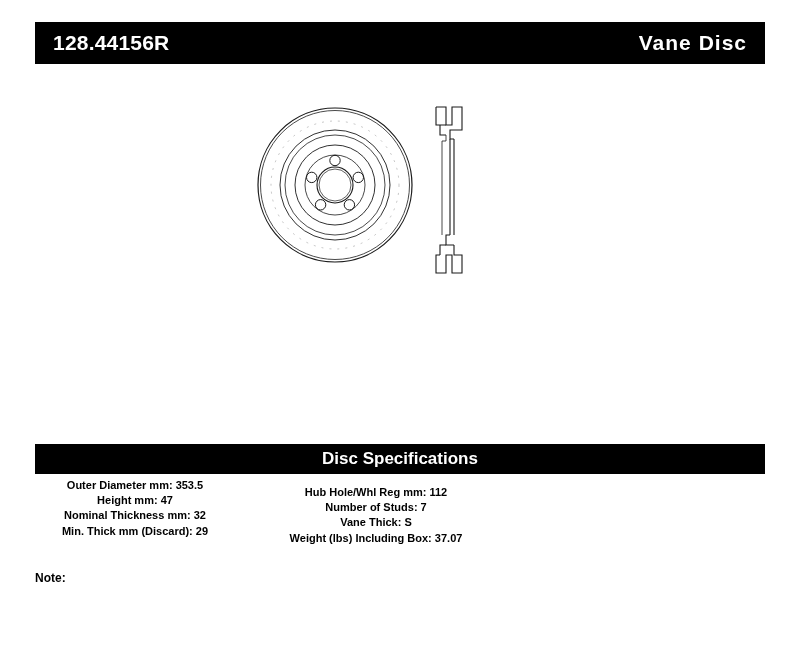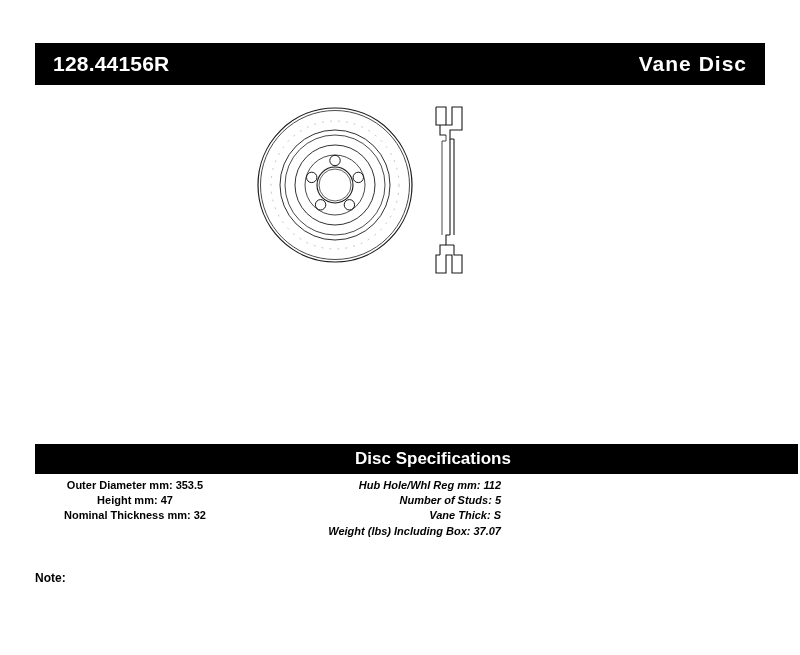--- a/index.html
+++ b/index.html
@@ -22,21 +22,20 @@
     left: 35px;
     top: 22px;
     width: 730px;
     height: 42px;
     background: #000000;
     display: flex;
     align-items: center;
     justify-content: space-between;
     padding: 0 18px;
     box-sizing: border-box;
-    margin-top: 21px;
   }
   .part-number {
     color: #ffffff;
     font-size: 21px;
     font-weight: bold;
     letter-spacing: 0.2px;
   }
   .product-type {
     color: #ffffff;
     font-size: 21px;
@@ -62,21 +61,20 @@
   .spec-title-bar {
     position: absolute;
     left: 35px;
     top: 444px;
     width: 730px;
     height: 30px;
     background: #000000;
     display: flex;
     align-items: center;
     justify-content: center;
-    padding-left: 33px;
   }
   .spec-title {
     color: #ffffff;
     font-size: 17px;
     font-weight: bold;
   }
 
   
   .spec-body {
     position: absolute;
@@ -92,24 +90,23 @@
     line-height: 15.2px;
   }
   .col-left {
     left: 0px;
     top: 0px;
     width: 200px;
     text-align: center;
   }
   .col-mid {
     left: 216px;
-    top: 0px;
+    top: 7px;
     width: 250px;
-    text-align: right;
-    font-style: italic;
+    text-align: center;
   }
   .col-right {
     left: 510px;
     top: 0px;
     width: 220px;
     text-align: left;
   }
   .spec-line {
     white-space: nowrap;
   }
@@ -186,25 +183,26 @@
 <div class="spec-title-bar">
   <div class="spec-title">Disc Specifications</div>
 </div>
 
 <div class="spec-body">
 
   <div class="spec-col col-left">
     <div class="spec-line">Outer Diameter mm: 353.5</div>
     <div class="spec-line">Height mm: 47</div>
     <div class="spec-line">Nominal Thickness mm: 32</div>
+    <div class="spec-line">Min. Thick mm (Discard): 29</div>
   </div>
 
   <div class="spec-col col-mid">
     <div class="spec-line">Hub Hole/Whl Reg mm: 112</div>
-    <div class="spec-line">Number of Studs: 5</div>
+    <div class="spec-line">Number of Studs: 7</div>
     <div class="spec-line">Vane Thick: S</div>
     <div class="spec-line">Weight (lbs) Including Box: 37.07</div>
   </div>
 
 
 </div>
 
 <div class="note-row">
   <span class="note-label">Note:</span>
   <span class="note-value"></span>

